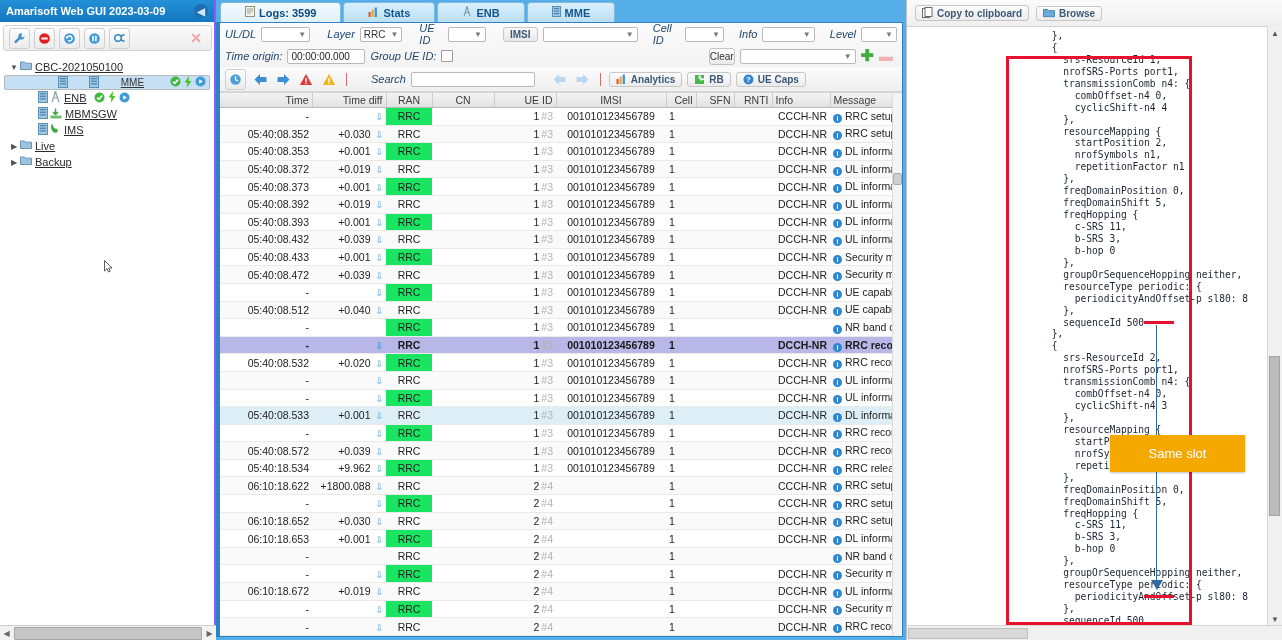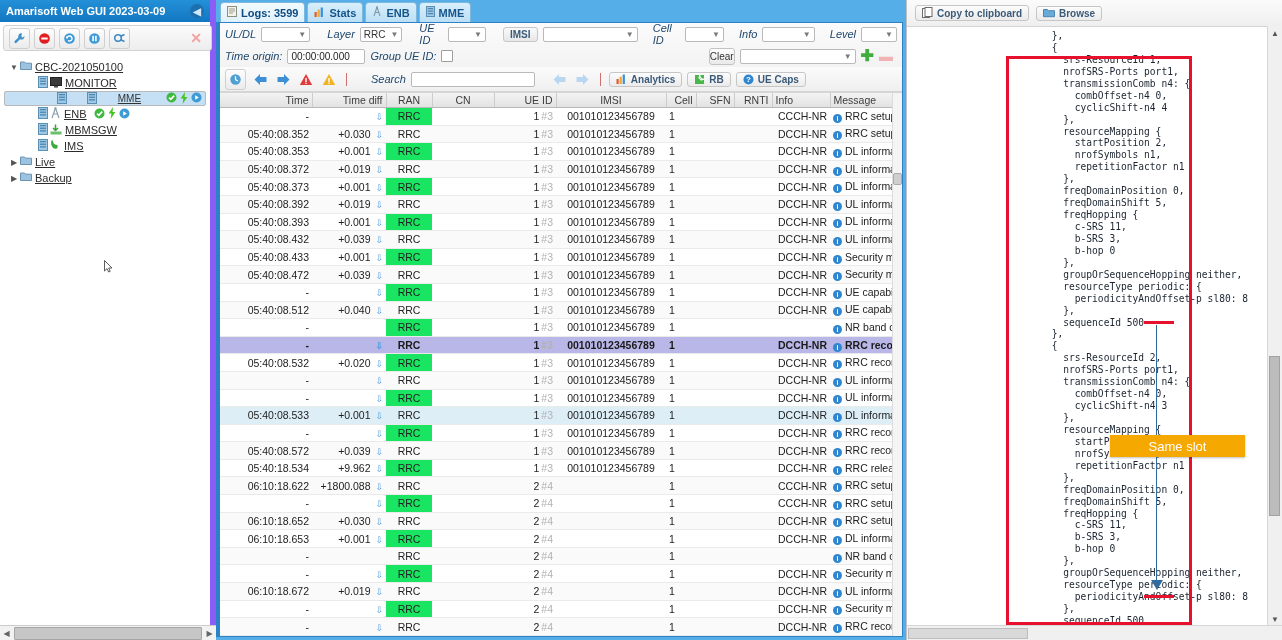--- a/index.html
+++ b/index.html
@@ -4,21 +4,21 @@
 <style>
   html,body{margin:0;padding:0;}
   body{
     width:1282px;height:640px;overflow:hidden;
     font-family:"Liberation Sans", sans-serif;
     font-size:11px;color:#2b2b2b;background:#fff;
   }
   .app{position:relative;width:1282px;height:640px;display:flex;}
 
   
-  .left{width:216px;height:640px;position:relative;border-right:6px solid #8b5cf6;background:#fff;box-sizing:border-box;}
+  .left{width:216px;height:640px;position:relative;border-right:2px solid #8b5cf6;background:#fff;box-sizing:border-box;}
   .left-title{
     height:22px;background:linear-gradient(#2390d8,#1277c0);
     color:#fff;font-weight:bold;font-size:11px;
     display:flex;align-items:center;padding:0 6px;justify-content:space-between;
   }
   .left-title .collapse{
     width:14px;height:14px;border-radius:50%;
     background:#1d6fae;color:#cfe8fa;font-size:10px;
     display:flex;align-items:center;justify-content:center;
   }
@@ -48,21 +48,21 @@
   .dot-badges{display:flex;align-items:center;gap:3px;margin-left:7px;}
   .sc-left{position:absolute;bottom:0;left:0;width:216px;height:15px;background:#f2f2f2;border-top:1px solid #ccc;display:flex;align-items:center;box-sizing:border-box;}
   .sc-left .arw{width:13px;text-align:center;font-size:8px;color:#666;}
   .sc-left .thumb{height:11px;background:#c6c6c6;border:1px solid #a6a6a6;flex:1;margin:0 1px;border-radius:1px;}
   .cursor{position:absolute;left:104px;top:260px;width:9px;height:13px;}
 
   
   .center{width:690px;height:640px;position:relative;background:#56aee8;box-sizing:border-box;}
   .tabs{height:22px;display:flex;align-items:flex-end;padding-left:4px;gap:2px;background:#56aee8;}
   .tab{
-    height:19px;display:flex;align-items:center;gap:4px;padding:0 6px;
+    height:19px;display:flex;align-items:center;gap:4px;padding:0 24px;
     background:linear-gradient(#d9effc,#bcdff5);border:1px solid #7fb8dd;border-bottom:none;
     border-radius:4px 4px 0 0;font-size:11px;font-weight:bold;color:#15558c;cursor:pointer;
   }
   .tab.active{background:linear-gradient(#f2fafe,#dff1fc);color:#0d4a80;}
   .panelbody{
     position:absolute;left:3px;top:22px;width:684px;height:615px;
     background:#fff;border:1px solid #2c82c6;box-sizing:border-box;
     display:flex;flex-direction:column;
   }
   .filters{background:linear-gradient(#fbfbfb,#eeeeee);border-bottom:1px solid #d5d5d5;}
@@ -111,21 +111,21 @@
   pre.asn{
     margin:0;padding:4px 0 0 110px;
     font-family:"DejaVu Sans Mono","Liberation Mono",monospace;
     font-size:9.6px;line-height:11.93px;color:#1b2430;white-space:pre;
   }
   .redbox{position:absolute;left:1006px;top:56px;width:186px;height:569px;border:3px solid #e8112d;box-sizing:border-box;pointer-events:none;}
   .uline{position:absolute;height:3px;background:#e8112d;}
   .vconn{position:absolute;left:1156px;top:325px;width:1px;height:262px;background:#2f6b9e;}
   .vhead{position:absolute;left:1151px;top:580px;width:0;height:0;border-left:6px solid transparent;border-right:6px solid transparent;border-top:10px solid #2f6b9e;}
   .sameslot{
-    position:absolute;left:1110px;top:435px;width:135px;height:22px;
+    position:absolute;left:1110px;top:435px;width:135px;height:37px;
     background:#f5a800;color:#fff;font-size:13px;display:flex;align-items:center;justify-content:center;
     box-shadow:0 1px 2px rgba(0,0,0,.25);
   }
   .rv{position:absolute;right:0;top:26px;width:14px;bottom:14px;background:#f0f0f0;border-left:1px solid #d6d6d6;}
   .rv .a{height:14px;display:flex;align-items:center;justify-content:center;font-size:8px;color:#555;}
   .rv .th{position:absolute;left:1px;top:330px;width:11px;height:160px;background:#bcbcbc;border:1px solid #a2a2a2;box-sizing:border-box;}
   .rh{position:absolute;left:0;right:0;bottom:0;height:14px;background:#f0f0f0;border-top:1px solid #d6d6d6;display:flex;align-items:center;}
   .rh .th{height:11px;background:#d9d9d9;border:1px solid #bdbdbd;width:120px;margin-left:1px;box-sizing:border-box;}
   .edge-blue{position:absolute;left:0;top:22px;width:3px;height:615px;background:#2c82c6;}
 </style>
@@ -177,34 +177,20 @@
       <div style="color:#f3a2a2;font-size:14px;font-weight:bold;padding-right:4px;">✕</div>
     </div>
 
     <div class="tree" id="tree">
         <div class="tnode" style="padding-left: 4px;">
           <span class="arrow">▼</span>
           <span><svg width="12" height="10" viewBox="0 0 12 10">
               <path d="M0.5 1h4l1 1.2h6v6.3h-11z" fill="#9cc4e0" stroke="#6a93b2"></path>
             </svg></span>
           <span class="tlabel">CBC-2021050100</span>
-        </div>
-        <div class="tnode" style="padding-left: 22px;">
-          <span class="arrow"></span>
-          <span style="margin-right: 2px;"><svg width="10" height="12" viewBox="0 0 10 12">
-              <rect x="0.5" y="0.5" width="9" height="11" fill="#9ec9e6" stroke="#5a8eb2"></rect>
-              <rect x="2" y="2" width="6" height="1.3" fill="#4e86ae"></rect>
-              <rect x="2" y="4.6" width="6" height="1.3" fill="#4e86ae"></rect>
-              <rect x="2" y="7.2" width="6" height="1.3" fill="#4e86ae"></rect>
-            </svg></span>
-          <span><svg width="12" height="11" viewBox="0 0 12 11">
-              <rect x="0.5" y="0.5" width="11" height="8" fill="#3b3b3b" stroke="#222"></rect>
-              <rect x="4" y="9" width="4" height="1.6" fill="#555"></rect>
-            </svg></span>
-          <span class="tlabel">MONITOR</span>
         </div>
         <div class="tnode sel" style="padding-left: 22px;">
           <span class="arrow"></span>
           <span style="margin-right: 2px;"><svg width="10" height="12" viewBox="0 0 10 12">
               <rect x="0.5" y="0.5" width="9" height="11" fill="#9ec9e6" stroke="#5a8eb2"></rect>
               <rect x="2" y="2" width="6" height="1.3" fill="#4e86ae"></rect>
               <rect x="2" y="4.6" width="6" height="1.3" fill="#4e86ae"></rect>
               <rect x="2" y="7.2" width="6" height="1.3" fill="#4e86ae"></rect>
             </svg></span>
           <span><svg width="10" height="12" viewBox="0 0 10 12">

